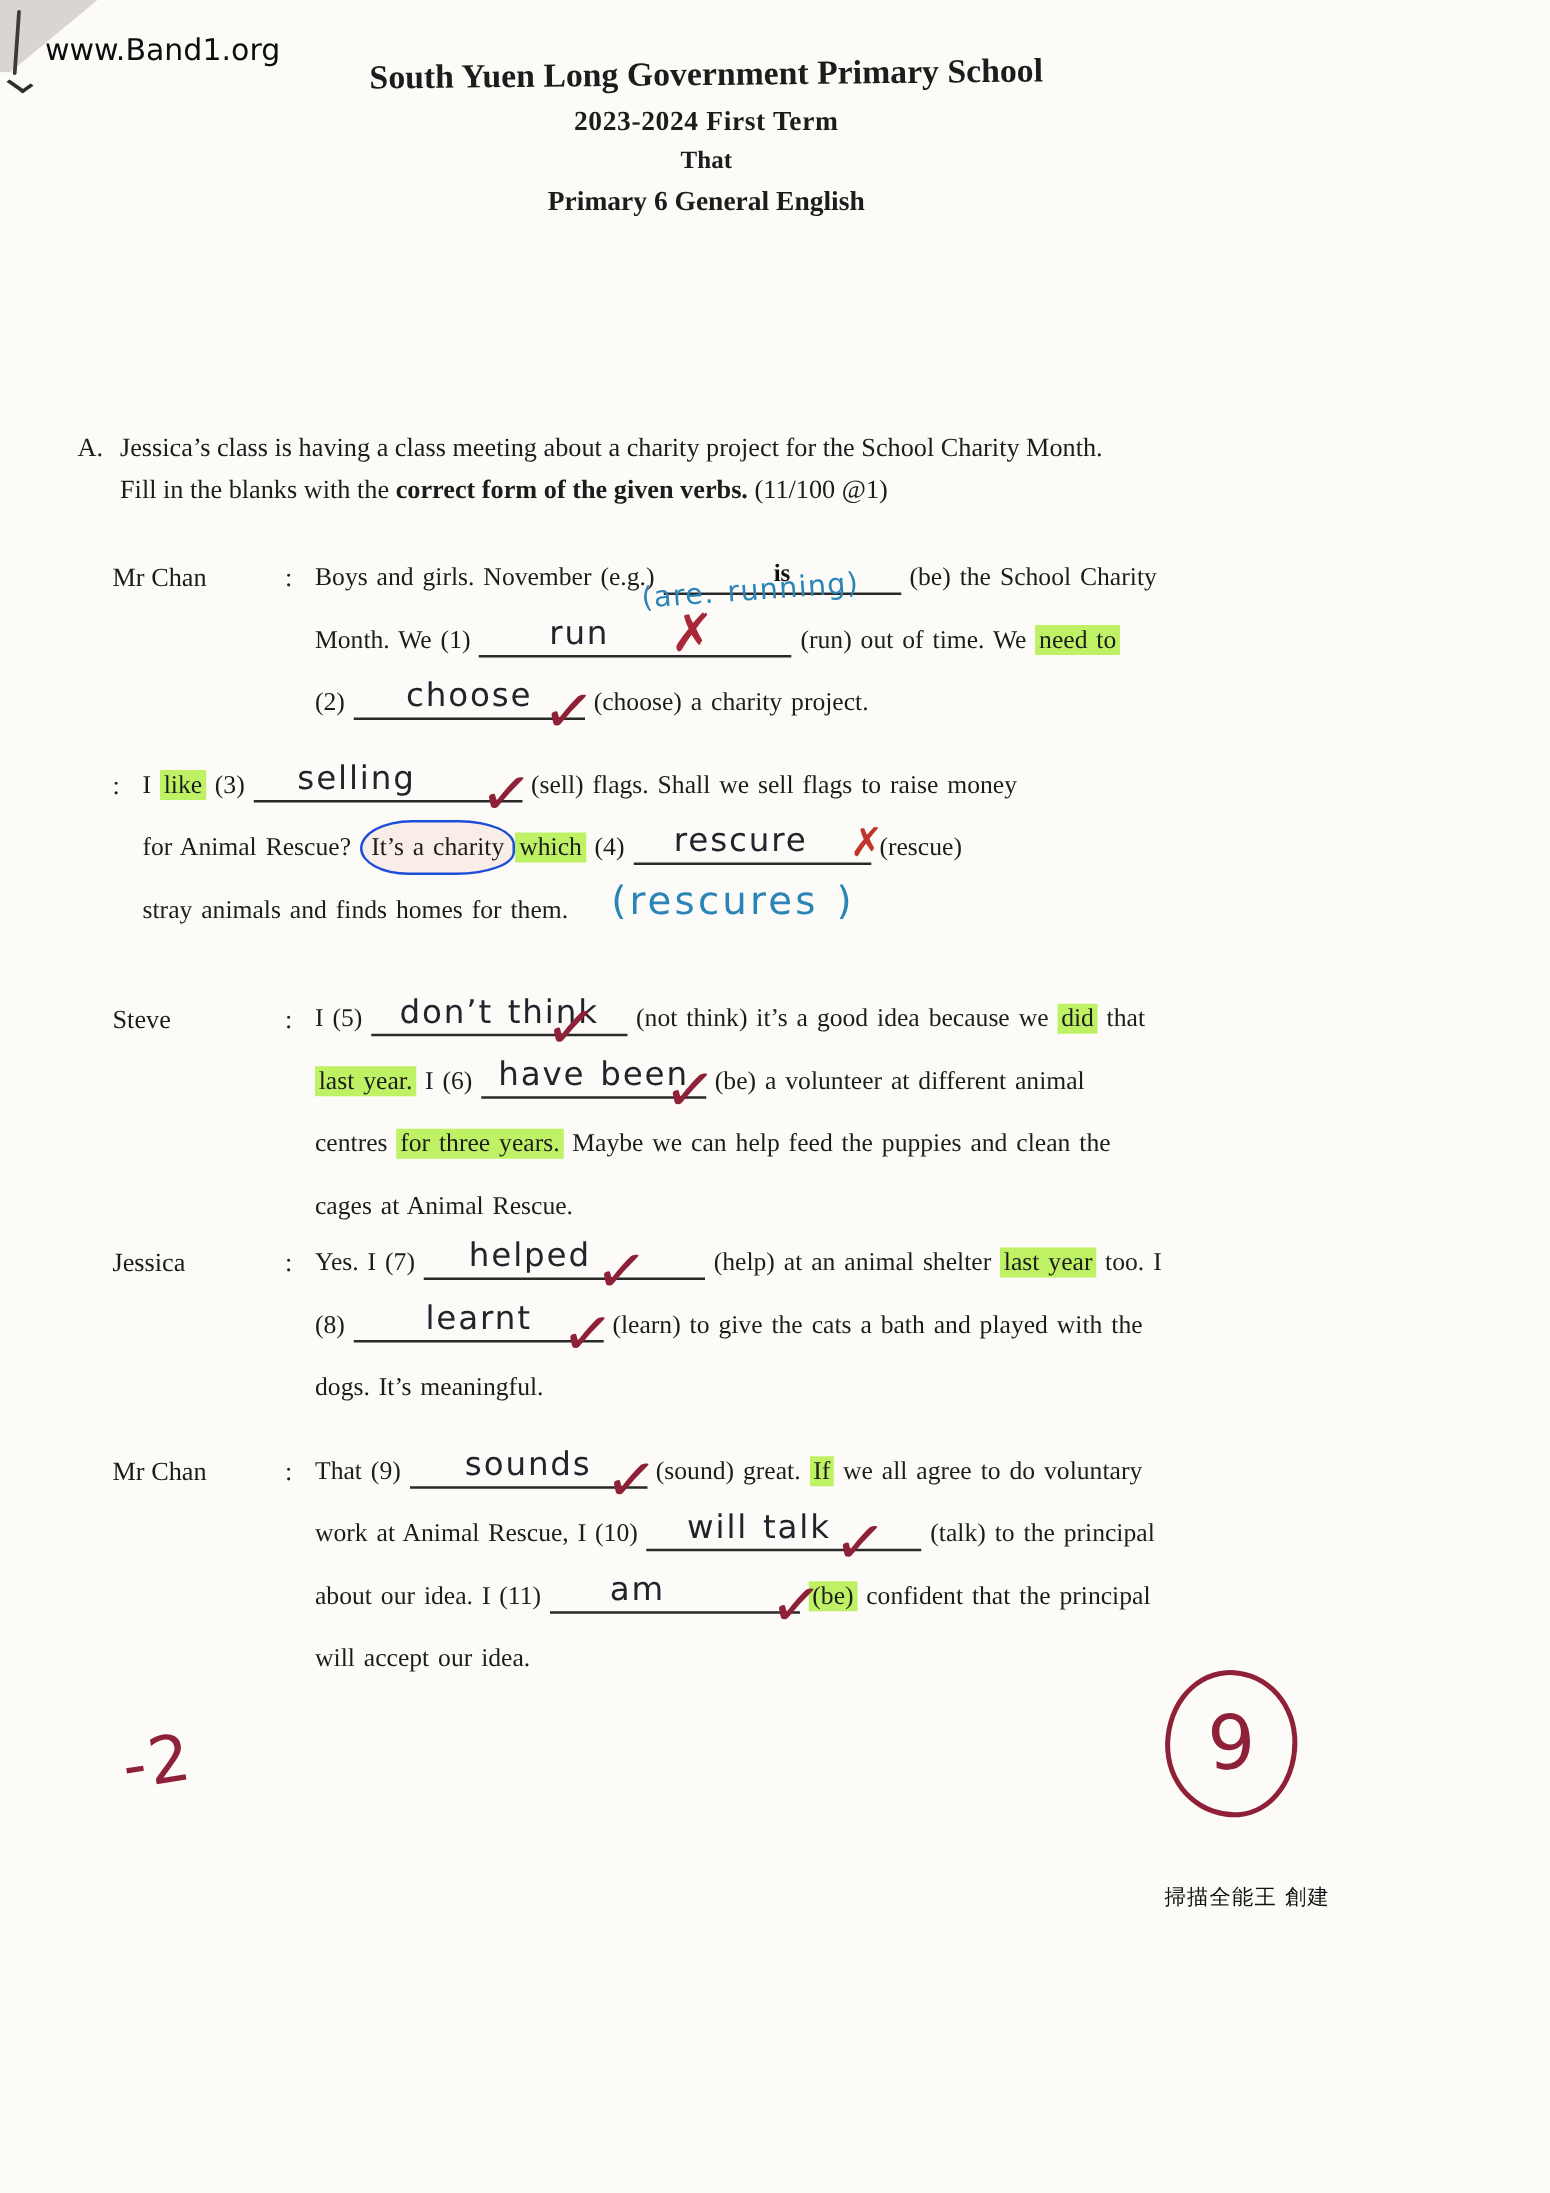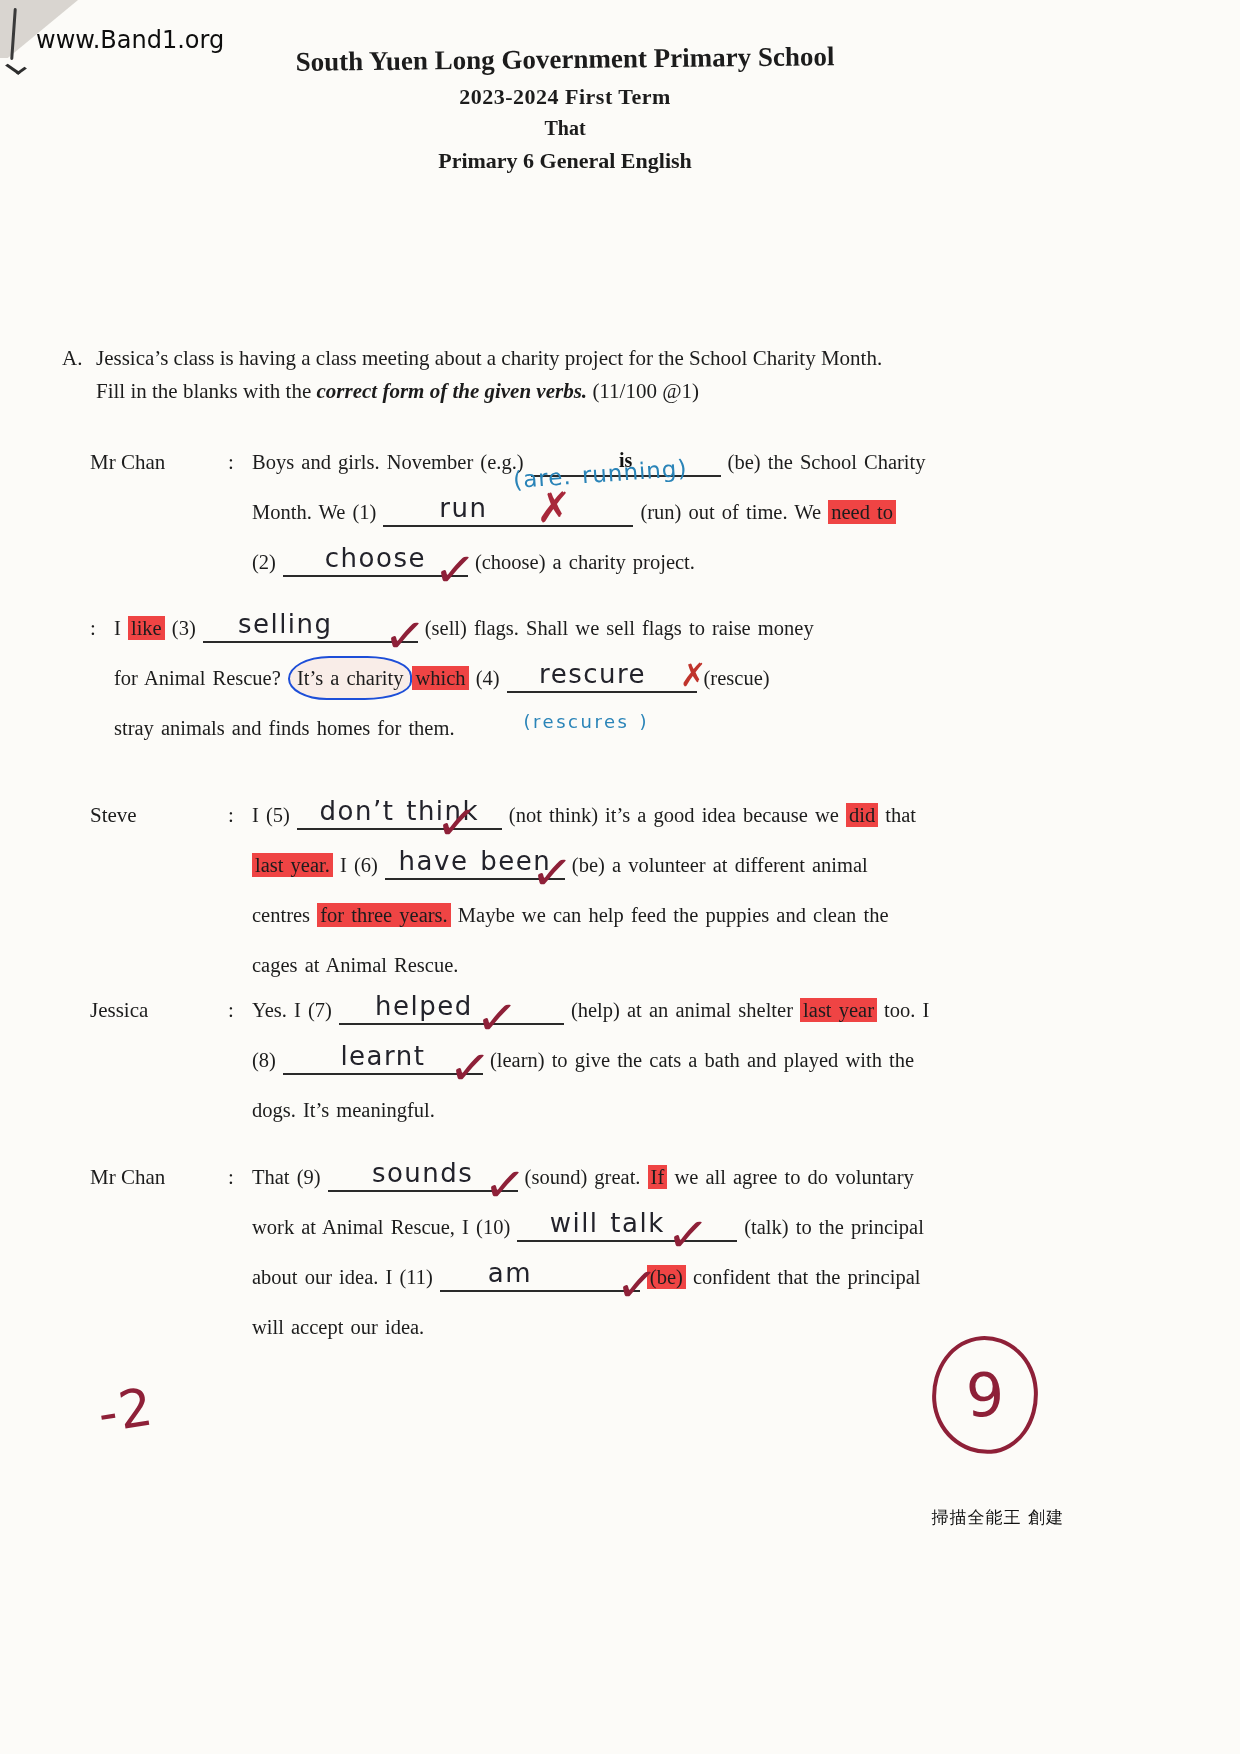--- a/index.html
+++ b/index.html
@@ -31,28 +31,28 @@
   
   .hdr { position:absolute; left:0; width:1130px; text-align:center; font-weight:bold; }
   .hdr-school { top:44px; font-size:27px; transform:rotate(-0.6deg); }
   .hdr-term   { top:84px; font-size:22px; letter-spacing:.5px; }
   .hdr-test   { top:117px; font-size:20px; }
   .hdr-subject{ top:148px; font-size:22px; }
   
   .secA { position:absolute; left:62px; top:342px; width:1060px; display:flex; }
   .secA-label { width:34px; font-size:21px; line-height:33px; }
   .secA-body { font-size:21px; line-height:33px; }
-  .bold { font-weight:bold;font-style:italic; }
+  .bold { font-weight:bold; }
   
   .turn { position:absolute; left:90px; width:1010px; display:flex; }
   .speaker { width:138px; font-size:21px; line-height:50px; }
   .colon   { width:24px; font-size:21px; line-height:50px; }
   .content { flex:1; }
   .line { height:50px; line-height:50px; font-size:20.5px; white-space:nowrap; word-spacing:2px; }
-  .hl { background:#ef4444; padding:1px 3px;text-align:center; }
+  .hl { background:#bef264; padding:1px 3px;text-align:center; }
   
   .blank {
     display:inline-block; position:relative; vertical-align:-8px;
     height:30px; border-bottom:2px solid #2a2a2a; margin:0 7px;
   }
   .answer {
     position:absolute; left:0; right:0; bottom:2px; text-align:center;
     font-family:"DejaVu Sans", sans-serif; font-size:26px; line-height:30px;
     color:#23232b; letter-spacing:1.5px; white-space:nowrap; overflow:visible;
   }
@@ -69,21 +69,21 @@
     position:absolute; font-family:"DejaVu Sans", sans-serif;
     color:#a8283a; font-size:42px; line-height:1; font-weight:bold;
   }
   .x1 { right:62px; bottom:-4px; }
   .x4 { right:-10px; bottom:0; font-size:32px; color:#c0342c; }
   .corr {
     position:absolute; font-family:"DejaVu Sans", sans-serif; color:#2a84b8;
     white-space:nowrap; letter-spacing:1px;
   }
   .corr-above { left:52%; bottom:26px; font-size:23px; transform:rotate(-4deg); }
-  .corr-below { left:42%; transform:translateX(-50%); top:34px; font-size:18px; letter-spacing:2.5px; }
+  .corr-below { left:42%; transform:translateX(-50%); top:34px; font-size:31px; letter-spacing:2.5px; }
   .circled {
     display:inline-block; border:2px solid #1d4ed8; padding:0 7px;
     border-radius:48% 52% 55% 45% / 75% 65% 60% 70%;
     background:rgba(243,204,196,.30); line-height:40px;
   }
   
   .deduction {
     position:absolute; left:98px; top:1380px;
     font-family:"DejaVu Sans", sans-serif; font-size:52px; color:#8e2038;
     transform:rotate(-9deg); letter-spacing:2px;

